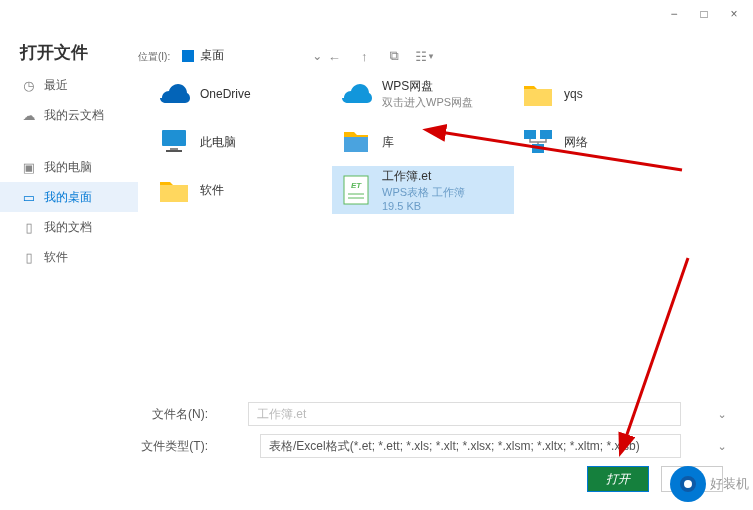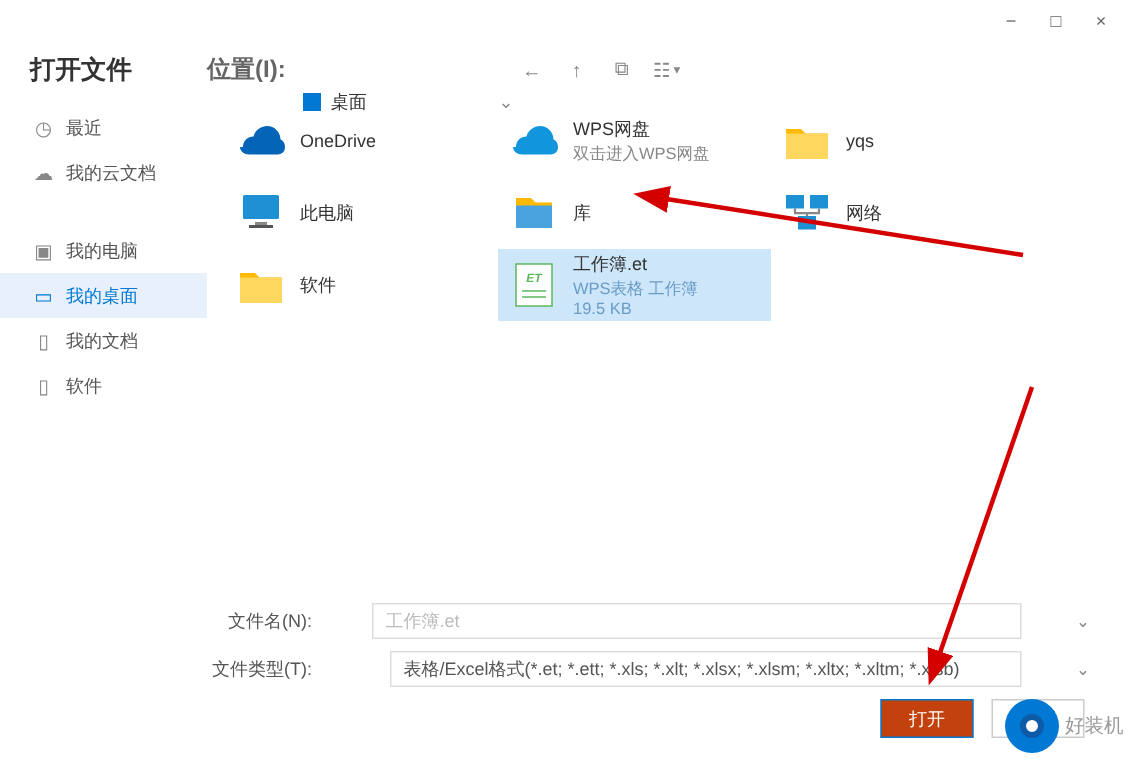--- a/index.html
+++ b/index.html
@@ -1,22 +1,22 @@
 <!DOCTYPE html>
 <html><head>
 <meta charset="utf-8">
 <style>
 * { margin:0; padding:0; box-sizing:border-box; font-family:"Microsoft YaHei","PingFang SC",sans-serif; }
 body { background:#fff; width:753px; height:510px; overflow:hidden; position:relative; }
 .window { width:753px; height:510px; position:relative; background:#fff; }
 .titlebar { height:28px; display:flex; justify-content:flex-end; align-items:center; padding-right:4px; }
 .tbtn { width:30px; height:22px; display:flex; align-items:center; justify-content:center; color:#666; font-size:12px; cursor:pointer; }
-.header { height:36px; display:flex; align-items:center; padding-left:20px; }
+.header { height:36px; display:flex; align-items:flex-end; padding-left:20px; }
 .title { font-size:17px; font-weight:600; color:#333; width:118px; }
-.loc-label { font-size:16px; color:#666; margin-right:12px;font-weight:bold; }
+.loc-label { font-size:10px; color:#666; margin-right:12px; }
 .loc-sel { display:flex; align-items:center; font-size:12px; color:#333; cursor:pointer; width:140px;margin-top:44px; }
 .loc-icon { width:12px; height:12px; background:#0078d4; margin-right:6px; }
 .nav-group { display:flex; align-items:center; gap:14px; margin-left:4px; }
 .nav-ico { width:16px; height:16px; display:flex; align-items:center; justify-content:center; color:#888; cursor:pointer; font-size:13px; }
 .body { display:flex; height:398px; }
 .sidebar { width:138px; padding-top:6px; }
 .sb-item { height:30px; display:flex; align-items:center; padding-left:22px; font-size:12px; color:#555; cursor:pointer; gap:8px; }
 .sb-item.active { background:#e8f1fb; color:#0078d4; }
 .sb-ico { width:14px; height:14px; display:flex; align-items:center; justify-content:center; font-size:13px; color:#888; }
 .sb-item.active .sb-ico { color:#0078d4; }
@@ -29,21 +29,21 @@
 .cname { font-size:12px; color:#333; white-space:nowrap; }
 .csub { font-size:11px; color:#888; white-space:nowrap; }
 .cell.selected .csub { color:#6a9cc7; }
 .footer { position:absolute; bottom:0; left:0; right:0; padding:10px 22px 18px 138px; background:#fff; }
 .frow { display:flex; align-items:center; margin-bottom:8px;gap:32px; }
 .flabel { width:78px; font-size:12px; color:#555; text-align:right; padding-right:8px; }
 .finput { flex:1; height:24px; border:1px solid #ddd; padding:0 8px; font-size:12px; color:#aaa; background:#fff; }
 .finput.darker { color:#555;margin-left:12px; }
 .fbtns { display:flex; justify-content:flex-end; gap:12px; margin-top:6px; padding-right:8px; }
 .btn { height:26px; padding:0 18px; font-size:12px; border:1px solid #ccc; background:#fff; cursor:pointer; display:flex; align-items:center; justify-content:center; }
-.btn.primary { background:#c2410c; color:#fff; border-color:#0078d4; }
+.btn.primary { background:#15803d; color:#fff; border-color:#0078d4;font-style:italic; }
 .arrow { position:absolute; pointer-events:none; }
 .watermark { position:absolute; right:4px; bottom:8px; display:flex; align-items:center; gap:4px; }
 .wm-circ { width:36px; height:36px; border-radius:50%; background:#0078d4; display:flex; align-items:center; justify-content:center; }
 .wm-inner { width:16px; height:16px; border-radius:50%; background:#fff; border:4px solid #0d5aa7; }
 .wm-text { font-size:13px; color:#999; font-weight:500; }
 svg.ic { width:100%; height:100%; }
 </style>
 </head>
 <body>
 

